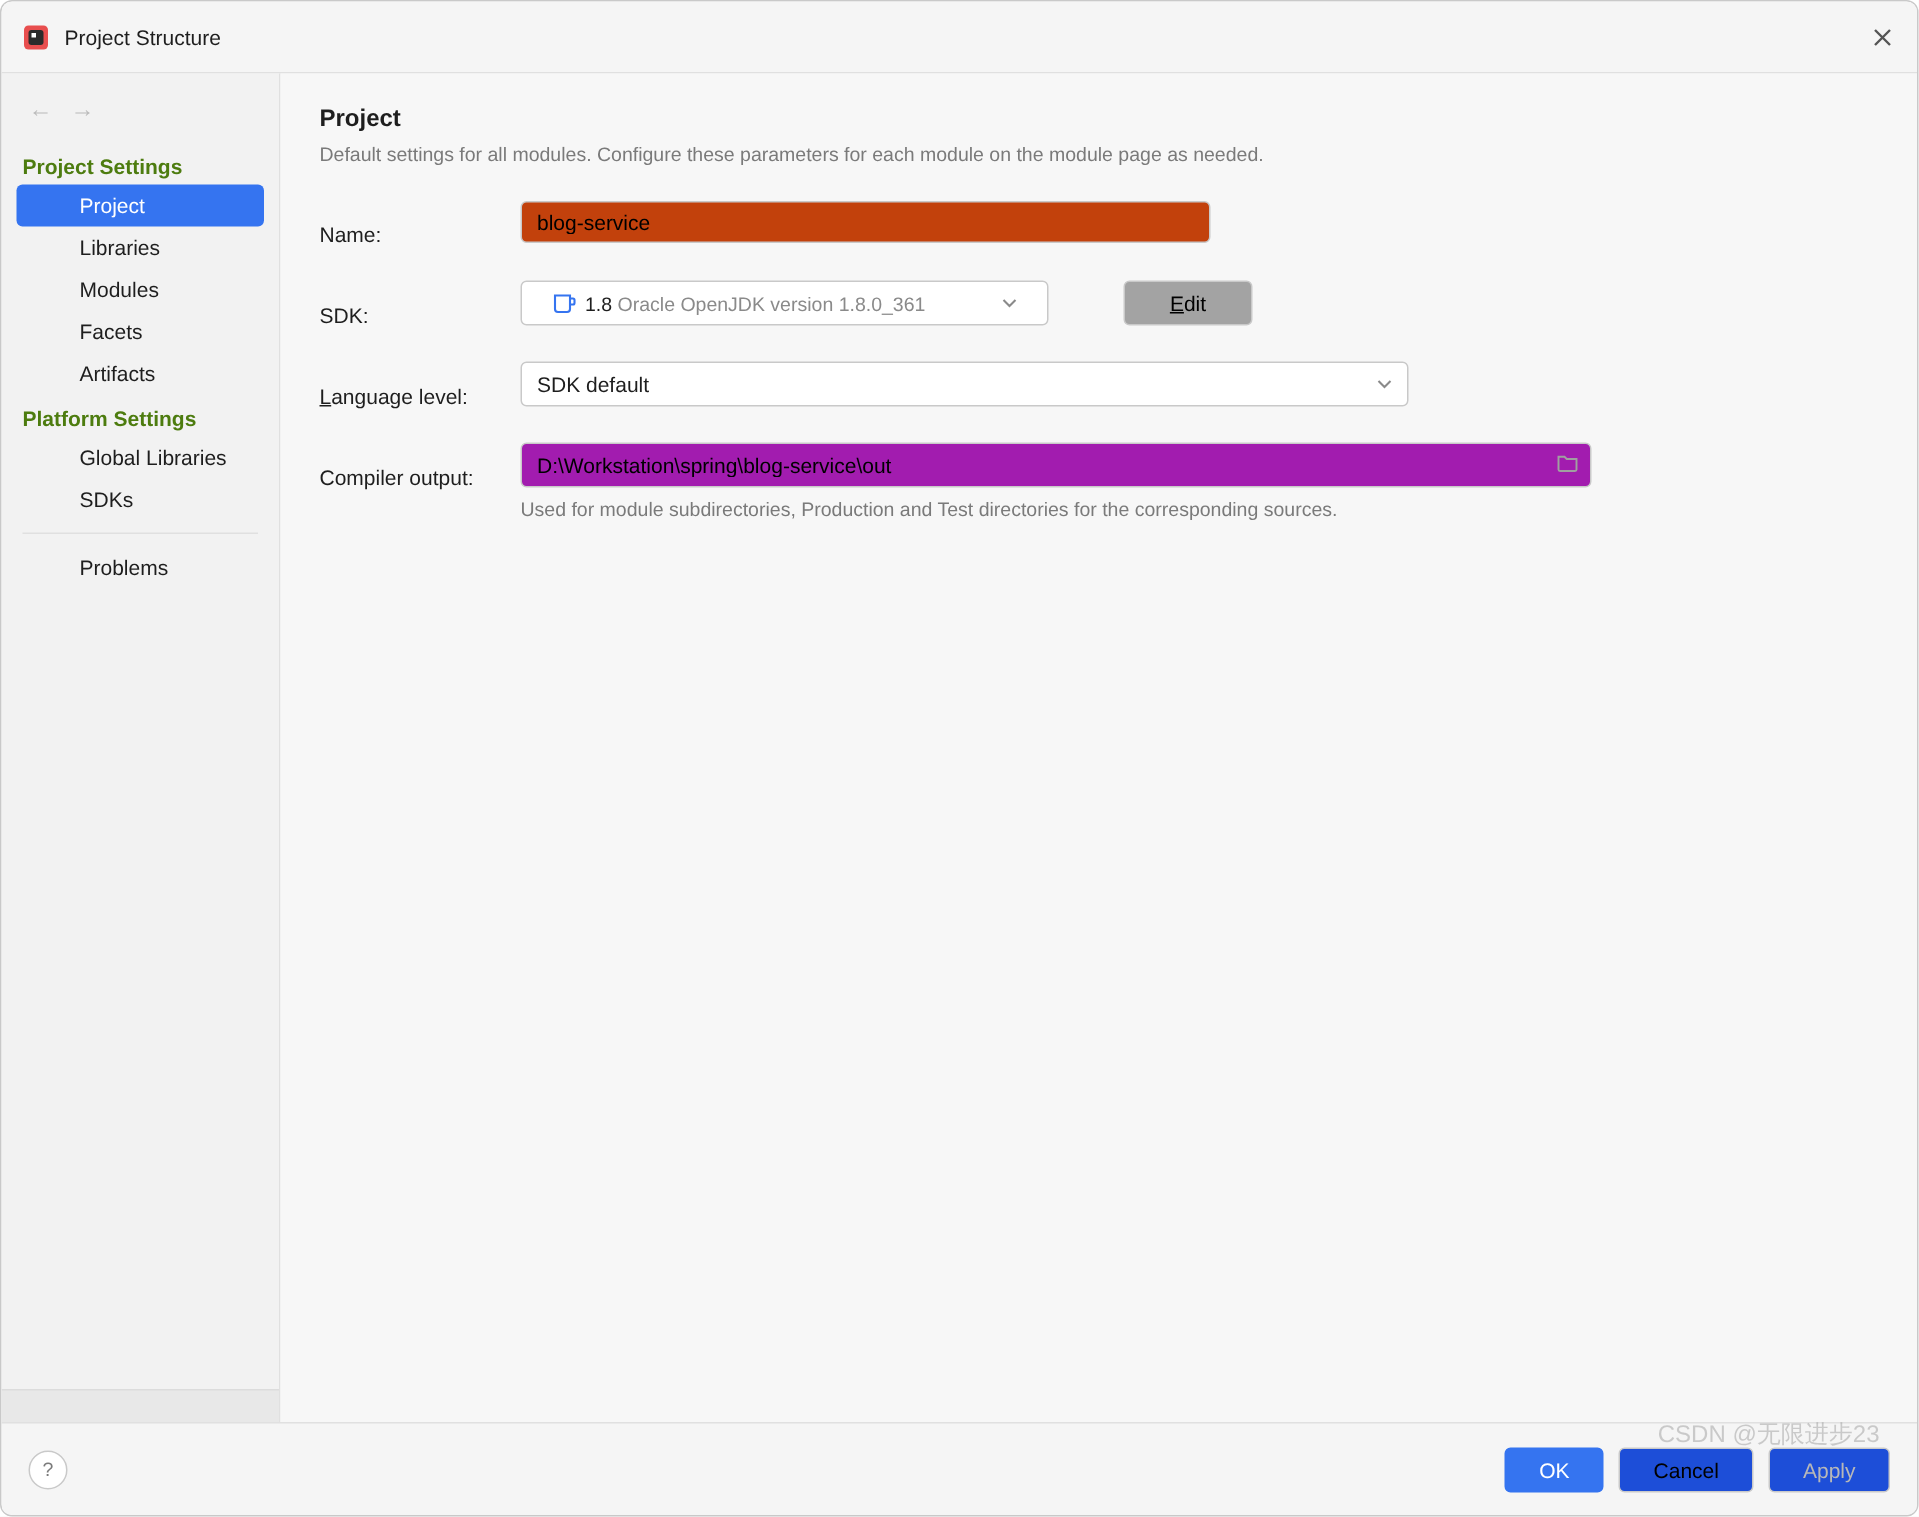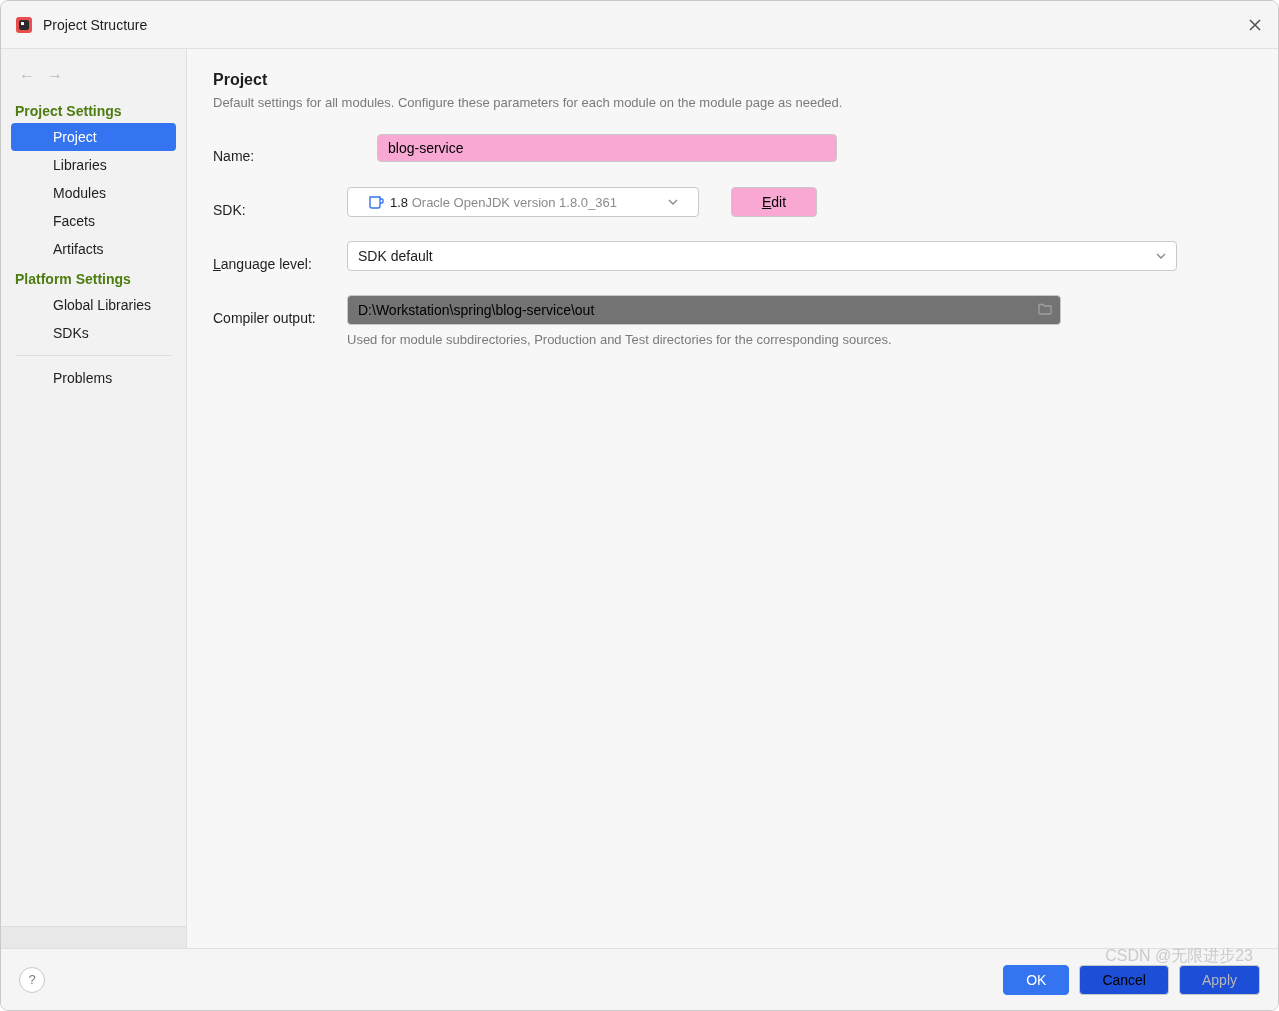--- a/index.html
+++ b/index.html
@@ -116,22 +116,21 @@
       margin-top: 16px;
     }
     .form-label .u { text-decoration: underline; }
     .text-input {
       width: 460px;
       height: 28px;
       border: 1px solid #c9c9c9;
       border-radius: 4px;
       padding: 0 10px;
       font-size: 14px;
-      background: #f9a8d4;
-      margin-left: 30px;
+      background: #c2410c;
     }
     .sdk-combo {
       width: 352px;
       height: 30px;
       border: 1px solid #c9c9c9;
       border-radius: 4px;
       background: #fff;
       display: flex;
       align-items: center;
       padding: 0 20px;
@@ -140,28 +139,28 @@
     }
     .sdk-icon { width: 16px; height: 16px; }
     .sdk-text { font-size: 13px; }
     .sdk-text .gray { color: #8a8a8a; }
     .sdk-combo .chev { margin-left: auto; color: #8a8a8a; }
     .edit-btn {
       width: 86px;
       height: 30px;
       border: 1px solid #c9c9c9;
       border-radius: 4px;
-      background: #f9a8d4;
-      font-size: 14px;
-      cursor: pointer;
-      margin-left: 18px;
+      background: #a3a3a3;
+      font-size: 14px;
+      cursor: pointer;
+      margin-left: 36px;
     }
     .edit-btn .u { text-decoration: underline; }
     .lang-combo {
-      width: 830px;
+      width: 592px;
       height: 30px;
       border: 1px solid #c9c9c9;
       border-radius: 4px;
       background: #fff;
       display: flex;
       align-items: center;
       padding: 0 10px;
       font-size: 14px;
       cursor: pointer;
     }
@@ -170,21 +169,21 @@
       width: 714px;
       position: relative;
     }
     .output-input {
       width: 100%;
       height: 30px;
       border: 1px solid #c9c9c9;
       border-radius: 4px;
       padding: 0 34px 0 10px;
       font-size: 14px;
-      background: #737373;
+      background: #a21caf;
     }
     .folder-icon {
       position: absolute;
       right: 8px;
       top: 50%;
       transform: translateY(-50%);
       color: #a0a0a0;
       cursor: pointer;
     }
     .hint {

